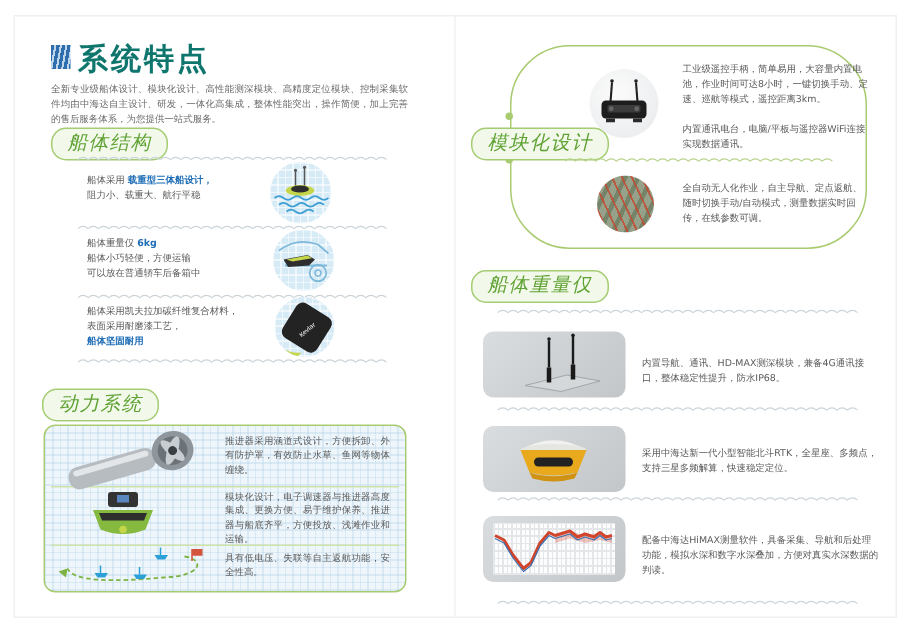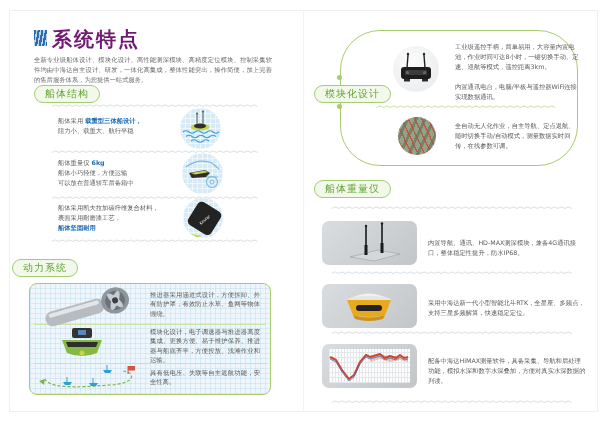--- a/index.html
+++ b/index.html
@@ -6,27 +6,27 @@
   body{
     width:607px;height:422px;position:relative;overflow:hidden;
     background:#ffffff;
     font-family:"DejaVu Sans","Liberation Sans",sans-serif;
     color:#5a5a5a;
   }
   .page-edge{position:absolute;left:9px;top:10px;right:9px;bottom:10px;border:1px solid #efefef;}
   .fold{position:absolute;left:303px;top:10px;bottom:10px;width:1px;background:linear-gradient(90deg,#ececec,#f8f8f8);}
 
   
-  .page-title{position:absolute;left:52px;top:26px;font-size:20px;font-weight:bold;color:#701a75;letter-spacing:2px;}
+  .page-title{position:absolute;left:52px;top:26px;font-size:20px;font-weight:bold;color:#0f766e;letter-spacing:2px;}
   .title-icon{position:absolute;left:34px;top:30px;width:13px;height:16px;
     background:repeating-linear-gradient(100deg,#2f6eae 0 2.2px,#bed5ea 2.2px 3.6px);}
   .t{font-size:6.3px;line-height:1.6;color:#5a5a5a;position:absolute;text-align:justify;}
   .hl{color:#1e6db5;font-weight:bold;}
-  .pill{position:absolute;font-size:10px;letter-spacing:1px;color:#5fa234;
-    border:1px solid #a4cc72;background:#f3f9ea;border-radius:10px;padding:2px 10px;line-height:1.2;}
+  .pill{position:absolute;font-size:13px;letter-spacing:1px;color:#5fa234;
+    border:1px solid #a4cc72;background:#f3f9ea;border-radius:10px;padding:2px 10px;line-height:1.2;font-style:italic;}
 
   
   svg.wave{position:absolute;height:6px;color:#ccd4d9;}
   svg.wave.green{color:#b9d48e;}
   svg.wave path{fill:none;stroke:currentColor;stroke-width:.9;}
 
   
   .circ{position:absolute;border-radius:50%;overflow:hidden;
     background:
       repeating-linear-gradient(0deg,rgba(255,255,255,.55) 0 1px,transparent 1px 5px),
@@ -130,21 +130,21 @@
   <span class="hl">船体坚固耐用</span>
 </div>
 <div class="circ" style="left:183px;top:198px;width:40px;height:40px;">
   <svg width="40" height="40" viewBox="0 0 40 40">
     <rect x="8" y="6" width="27" height="27" rx="5" fill="#232323" transform="rotate(32 20 20)"></rect>
     <text x="14" y="24" font-size="4" fill="#ffffff" transform="rotate(-40 20 20)" font-family="DejaVu Sans, sans-serif">Kevlar</text>
     <path d="M4 34 q8 4 14 3 l-3 3 l-11 0 z" fill="#c6d64a"></path>
   </svg>
 </div>
 
-<div class="pill" style="left:12px;top:259px;">动力系统</div>
+<div class="pill" style="left:28px;top:259px;">动力系统</div>
 <div class="pwr-box">
   <div class="pwr-div" style="top:40px;"></div>
   <div class="pwr-div" style="top:79px;"></div>
   <div class="t" style="top:6px;">推进器采用涵道式设计，方便拆卸、外有防护罩，有效防止水草、鱼网等物体缠绕。</div>
   <div class="t" style="top:43px;">模块化设计，电子调速器与推进器高度集成、更换方便、易于维护保养、推进器与船底齐平，方便投放、浅滩作业和运输。</div>
   <div class="t" style="top:84px;">具有低电压、失联等自主返航功能，安全性高。</div>
 
   <svg class="pwr-img" style="left:8px;top:1px;" width="108" height="44" viewBox="0 0 108 44">
     <g transform="rotate(-16 54 22)">
       <rect x="6" y="15" width="60" height="15" rx="7" fill="#b7bcc1"></rect>

